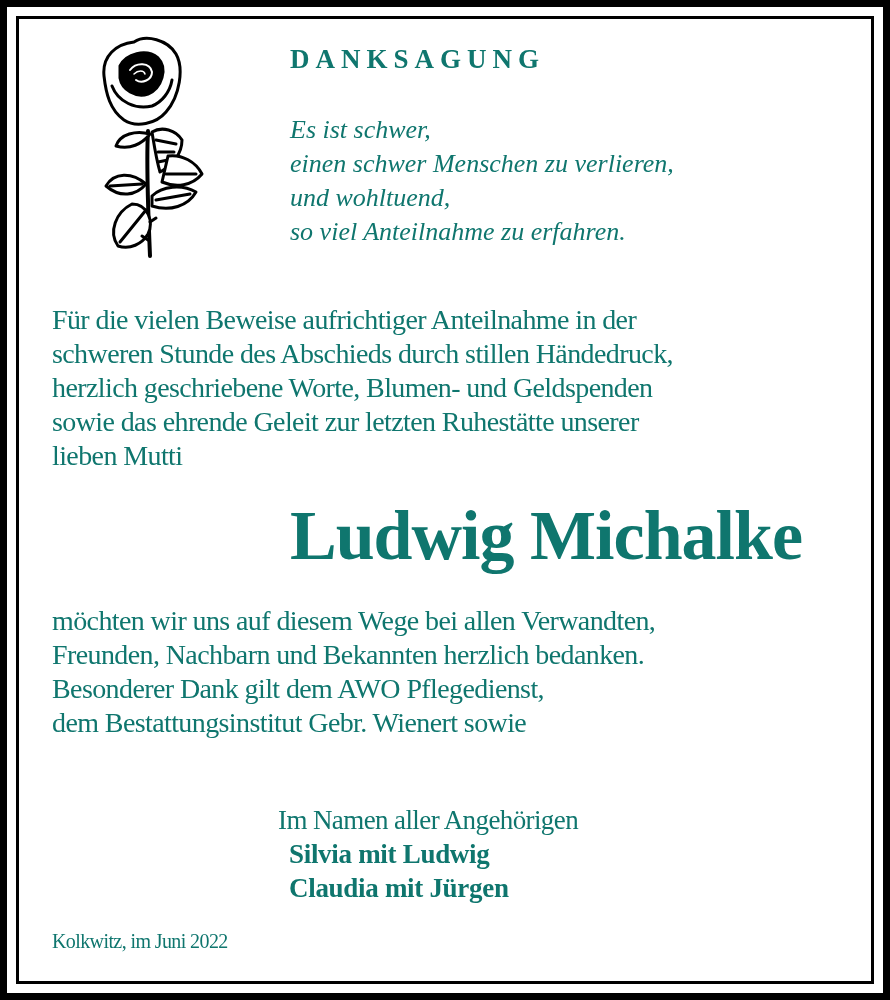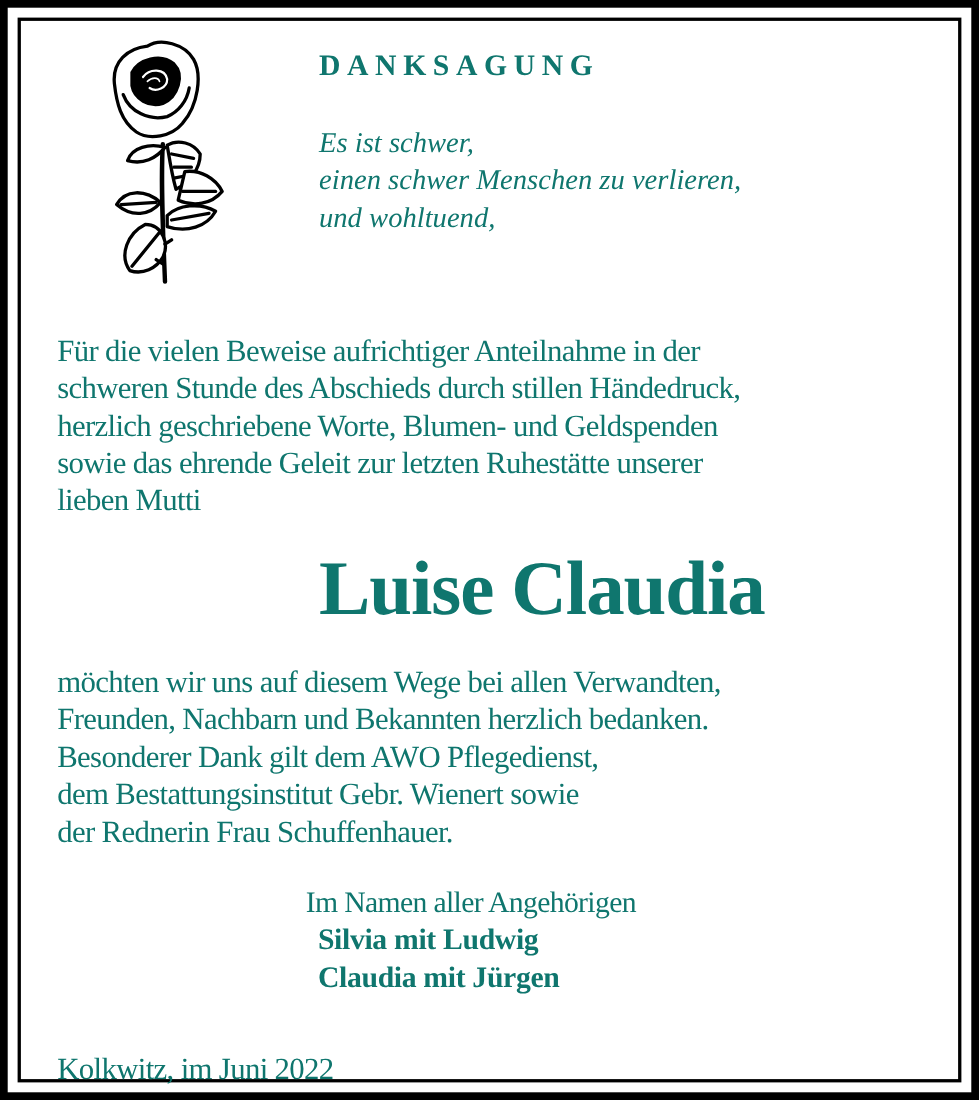--- a/index.html
+++ b/index.html
@@ -35,21 +35,21 @@
       position: absolute; left: 52px; top: 604px;
       font-size: 28px; line-height: 34px; letter-spacing: -0.6px;
     }
     .sign {
       position: absolute; left: 278px; top: 803px;
       font-size: 27px; line-height: 34px; letter-spacing: -0.6px;
     }
     .sign .bold { font-weight: bold; letter-spacing: -0.3px; margin-left: 11px; }
     .place {
       position: absolute; left: 52px; top: 924px;
-      font-size: 28px; line-height: 34px; letter-spacing: -0.6px; margin-top: 32px;
+      font-size: 20px; line-height: 34px; letter-spacing: -0.6px;
     }
   </style>
 </head>
 <body>
 
 <div class="frame-outer">
   <div class="frame-inner"></div>
 </div>
 
 <svg class="rose" viewBox="0 0 120 225" xmlns="http://www.w3.org/2000/svg">
@@ -82,38 +82,38 @@
     <path d="M54 186 L60 182 M52 204 L46 200"></path>
   </g>
 </svg>
 
 <div class="title serif">DANKSAGUNG</div>
 
 <div class="quote serif">
   <div>Es ist schwer,</div>
   <div>einen schwer Menschen zu verlieren,</div>
   <div>und wohltuend,</div>
+  <div>so viel Anteilnahme zu erfahren.</div>
 </div>
 
 <div class="para para1 serif">
   <div>Für die vielen Beweise aufrichtiger Anteilnahme in der</div>
   <div>schweren Stunde des Abschieds durch stillen Händedruck,</div>
   <div>herzlich geschriebene Worte, Blumen- und Geldspenden</div>
   <div>sowie das ehrende Geleit zur letzten Ruhestätte unserer</div>
   <div>lieben Mutti</div>
 </div>
 
-<div class="name serif">Luise Claudia</div>
+<div class="name serif">Ludwig Michalke</div>
 
 <div class="para para2 serif">
   <div>möchten wir uns auf diesem Wege bei allen Verwandten,</div>
   <div>Freunden, Nachbarn und Bekannten herzlich bedanken.</div>
   <div>Besonderer Dank gilt dem AWO Pflegedienst,</div>
   <div>dem Bestattungsinstitut Gebr. Wienert sowie</div>
-  <div>der Rednerin Frau Schuffenhauer.</div>
 </div>
 
 <div class="sign serif">
   <div>Im Namen aller Angehörigen</div>
   <div class="bold">Silvia mit Ludwig</div>
   <div class="bold">Claudia mit Jürgen</div>
 </div>
 
 <div class="place serif">Kolkwitz, im Juni 2022</div>
 

